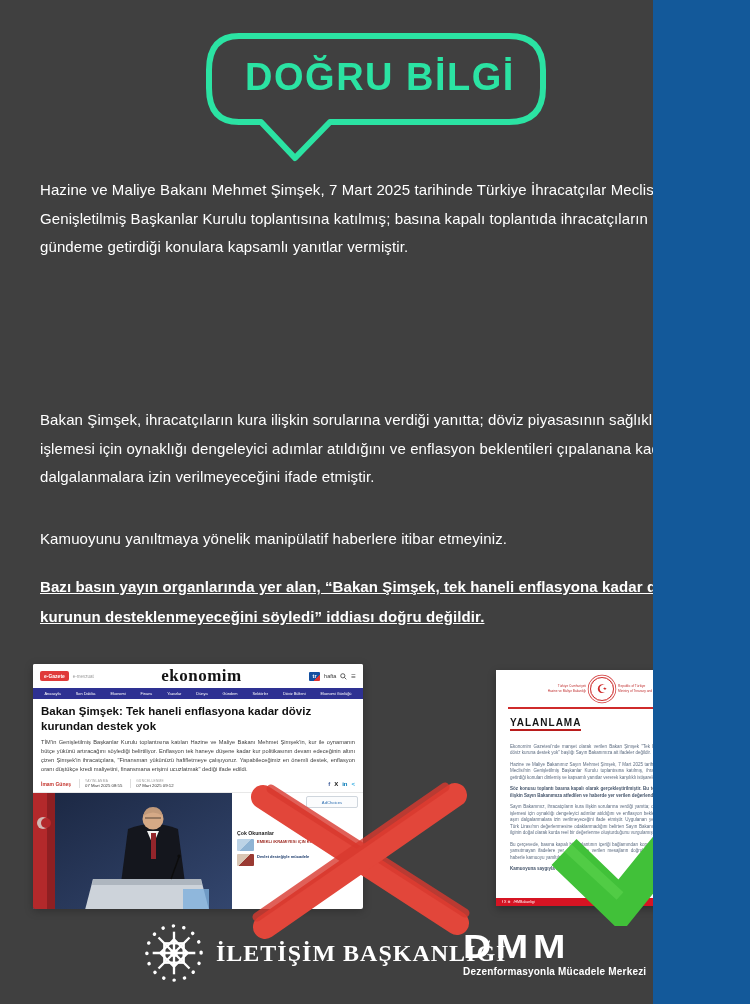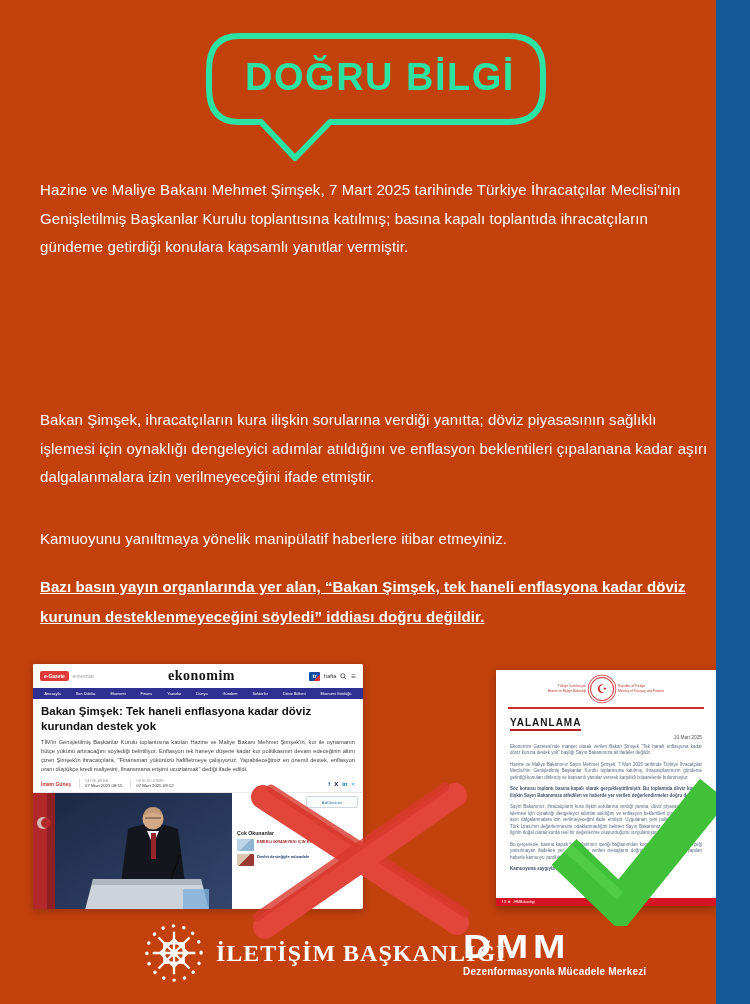--- a/index.html
+++ b/index.html
@@ -1,38 +1,38 @@
 <!DOCTYPE html>
 <html><head>
 <meta charset="utf-8">
 <style>
   * { margin:0; padding:0; box-sizing:border-box; }
   html,body { width:750px; height:1004px; }
   body { font-family:"Liberation Sans", sans-serif; background:#13599a; }
-  .canvas { position:relative; width:716px; height:1004px; background:#c2410c; overflow:hidden; }
+  .canvas { position:relative; width:653px; height:1004px; background:#404040; overflow:hidden; }
 
   
   .bubble-svg { position:absolute; left:205px; top:32px; width:350px; height:132px; }
   .bubble-label { position:absolute; left:205px; top:56px; width:350px; text-align:center;
     font-size:38px; font-weight:800; letter-spacing:1.5px; color:#2be3a3; }
 
   
   .para { position:absolute; left:40px; width:672px; color:#ffffff;
     font-size:15px; line-height:28.7px; letter-spacing:0.1px; }
   .p1 { top:176px; } .p2 { top:291px; } .p3 { top:406px; } .p4 { top:525px; }
   .claim { top:572px; font-weight:bold; text-decoration:underline; line-height:30px; }
 
   
   .news-card { position:absolute; left:33px; top:664px; width:330px; height:245px;
     background:#ffffff; border-radius:2px; overflow:hidden; box-shadow:0 2px 8px rgba(0,0,0,.25); }
   .nc-head { height:24px; display:flex; align-items:center; padding:0 7px; gap:4px; background:#fff; }
   .badge-red { background:#e03a3a; color:#fff; font-size:5px; font-weight:bold; padding:2px 4px; border-radius:2px; }
   .head-grey { font-size:4.5px; color:#999; }
   .nc-logo { flex:1; text-align:center; font-family:"Liberation Serif", serif; font-weight:bold;
-    font-size:14px; color:#141414; letter-spacing:0.5px; }
+    font-size:17px; color:#141414; letter-spacing:0.5px; }
   .tr-box { width:11px; height:9px; background:linear-gradient(135deg,#1450a0 70%,#d33 70%);
     color:#fff; font-size:5.5px; font-weight:bold; display:flex; align-items:center; justify-content:center; border-radius:1px; }
   .tr-label { font-size:5.5px; color:#333; }
   .mini-icon { width:7px; height:7px; }
   .burger { font-size:8px; color:#444; line-height:7px; }
   .nc-nav { height:11px; background:#2e3192; display:flex; align-items:center; justify-content:space-around; padding:0 4px; }
   .nc-nav span { color:#fff; font-size:3.9px; white-space:nowrap; }
   .nc-headline { padding:5px 8px 2px 8px; font-size:11.5px; font-weight:bold; color:#101010; line-height:1.3; }
   .nc-summary { padding:2px 8px; font-size:5.7px; color:#3f3f3f; line-height:1.6; text-align:justify; }
   .nc-byline { display:flex; align-items:center; gap:8px; padding:3px 8px 4px 8px; }

